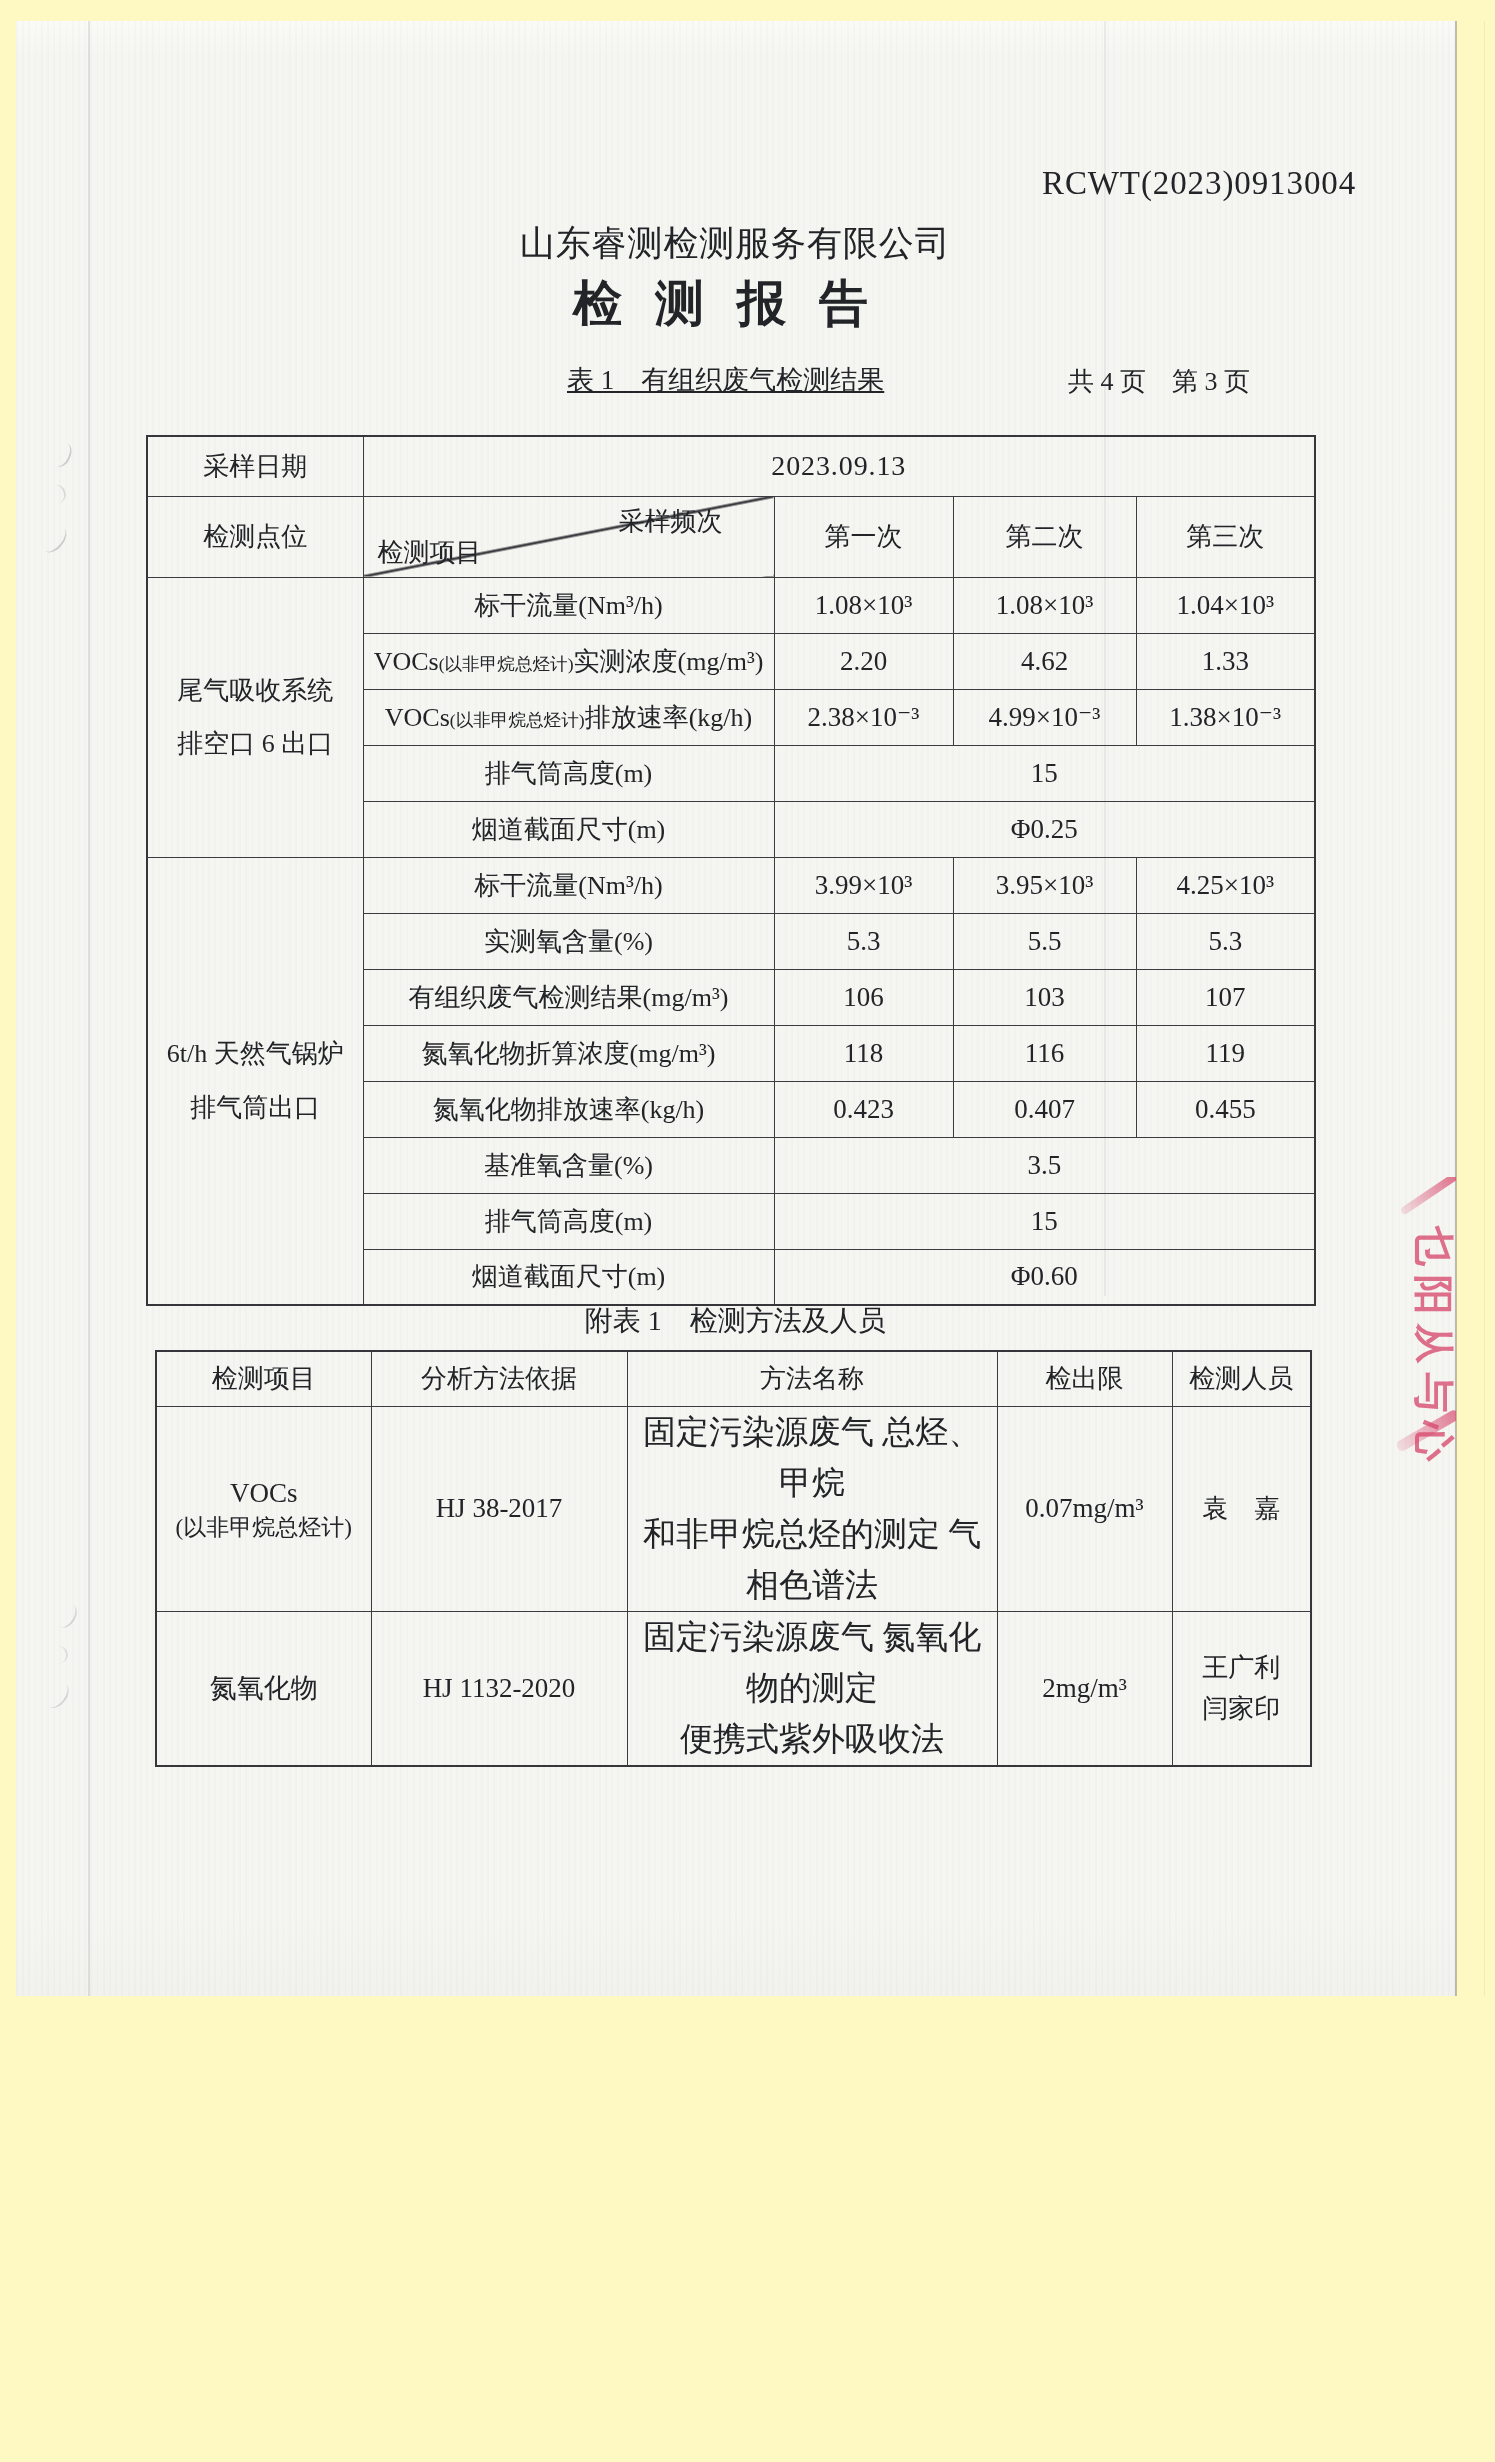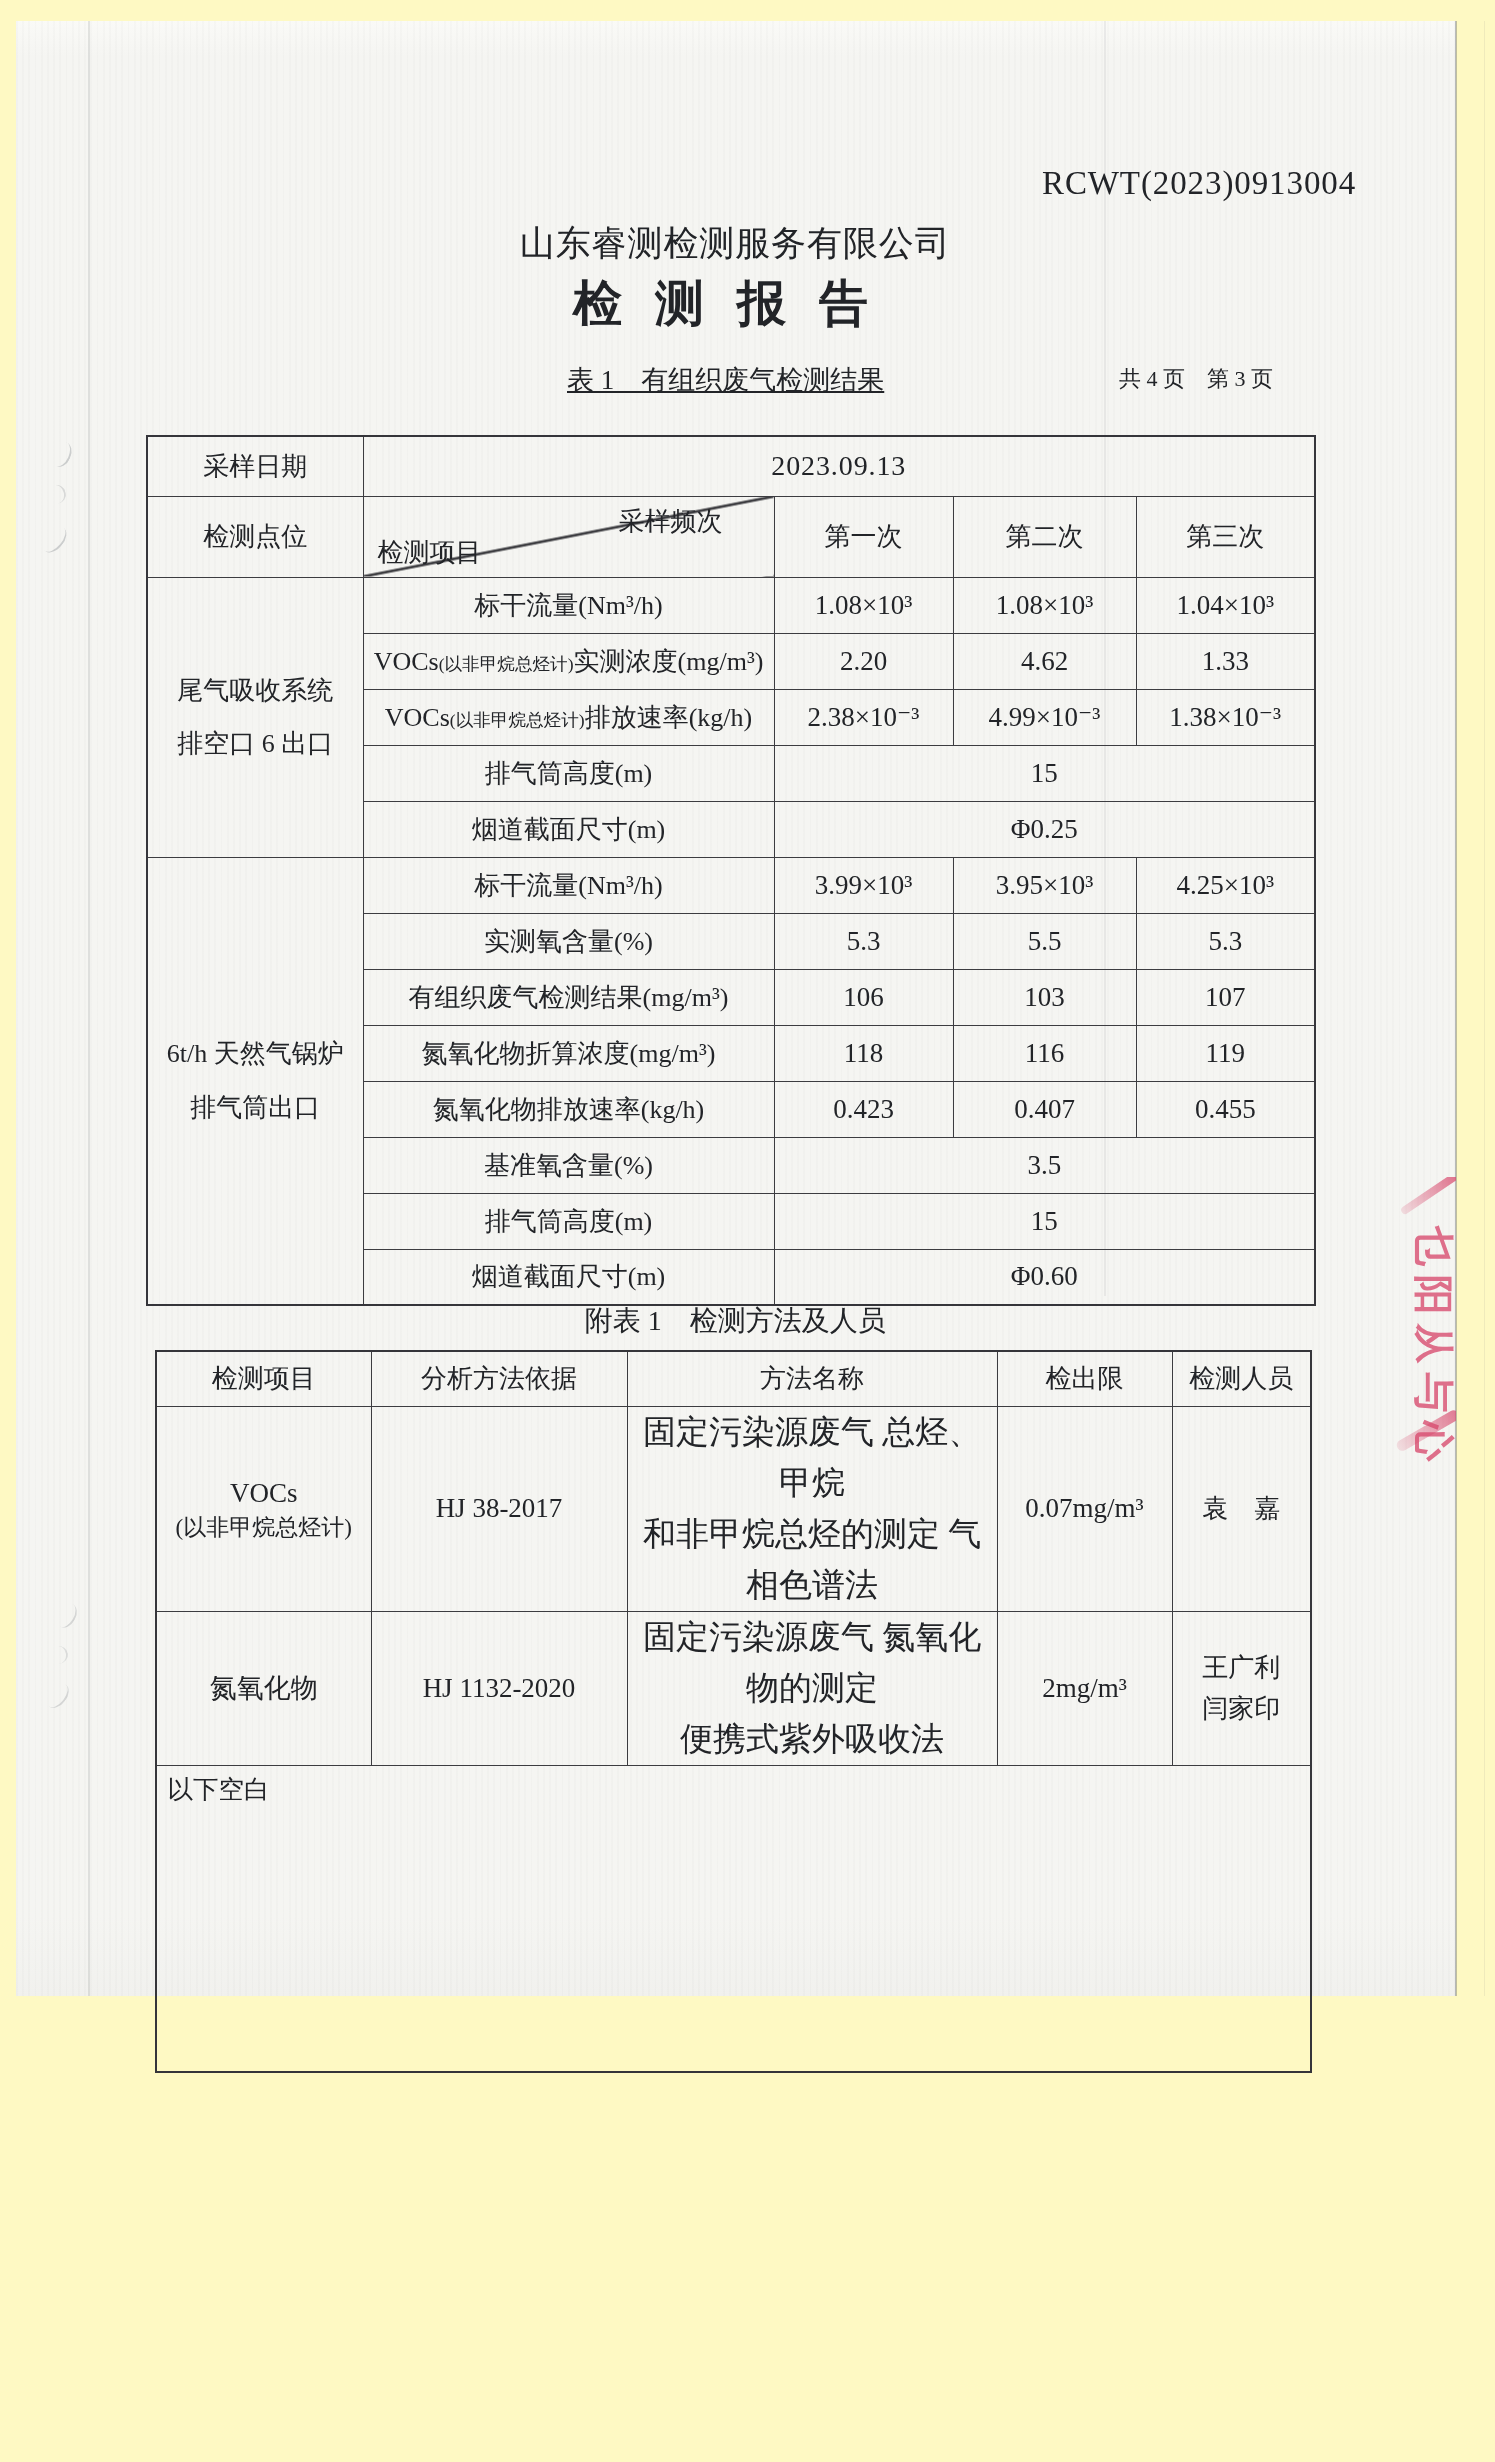--- a/index.html
+++ b/index.html
@@ -16,21 +16,21 @@
   .fold.f-mid{left:1104px;top:21px;height:1275px;background:rgba(105,110,115,0.10);}
   .edge-right{position:absolute;left:1455px;top:21px;width:1.8px;height:1975px;background:rgba(90,95,100,0.38);}
   .edge-right2{position:absolute;left:1484px;top:21px;width:0.9px;height:1975px;background:rgba(105,110,115,0.10);}
 
   
   .report-number{position:absolute;left:1042px;top:165px;width:281px;font-size:33px;letter-spacing:0.9px;white-space:nowrap;}
   .company{position:absolute;left:0;right:0;top:220px;text-align:center;font-size:35px;letter-spacing:0.9px;transform:translateX(-12.3px);white-space:nowrap;}
   .big-title{position:absolute;left:0;right:0;top:271px;text-align:center;font-size:49px;font-weight:bold;
              letter-spacing:33px;transform:translateX(-10.6px);white-space:nowrap;}
   .t1-caption{position:absolute;left:567px;top:362px;font-size:27px;white-space:nowrap;text-decoration:underline;}
-  .pagination{position:absolute;left:1119px;top:364px;font-size:22px;white-space:nowrap;}
+  .pagination{position:absolute;left:1068px;top:364px;font-size:26px;white-space:nowrap;}
   .appendix-caption{position:absolute;left:0;right:0;top:1302px;text-align:center;font-size:28px;transform:translateX(-12.3px);white-space:nowrap;}
 
   
   table{border-collapse:collapse;table-layout:fixed;position:absolute;background:transparent;}
   #table1{left:146px;top:435px;width:1170px;}
   #table2{left:155px;top:1350px;width:1156px;}
   td{border:1.8px solid #3c3c40;text-align:center;vertical-align:middle;font-size:26px;padding:0 5.3px;
      overflow:hidden;}
   #table1{border:2.6px solid #35353a;}
   #table2{border:2.6px solid #35353a;}
@@ -244,23 +244,20 @@
       <td class="method">
         <span class="ml">固定污染源废气  氮氧化物的测定</span>
         <span class="ml">便携式紫外吸收法</span>
       </td>
       <td class="val">2mg/m³</td>
       <td class="person">
         <span class="pl">王广利</span>
         <span class="pl">闫家印</span>
       </td>
     </tr>
-    <tr class="r-blank">
-      <td class="blank-cell" colspan="5">以下空白</td>
-    </tr>
   </tbody>
     </table>
 
   <div class="stamp">
     <div class="stamp-stroke s1"></div>
     <div class="stamp-text" style="color: rgb(216, 74, 110);">乜阳从与心</div>
     <div class="stamp-stroke s2"></div>
   </div>
 
 </div>

